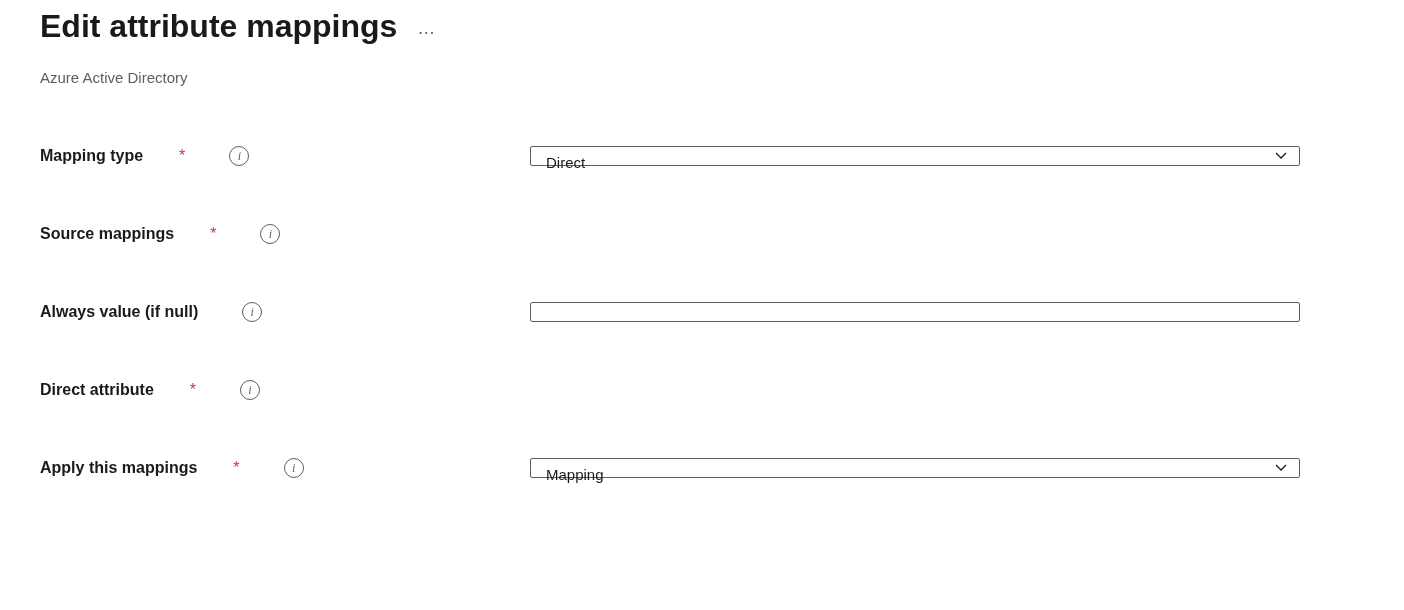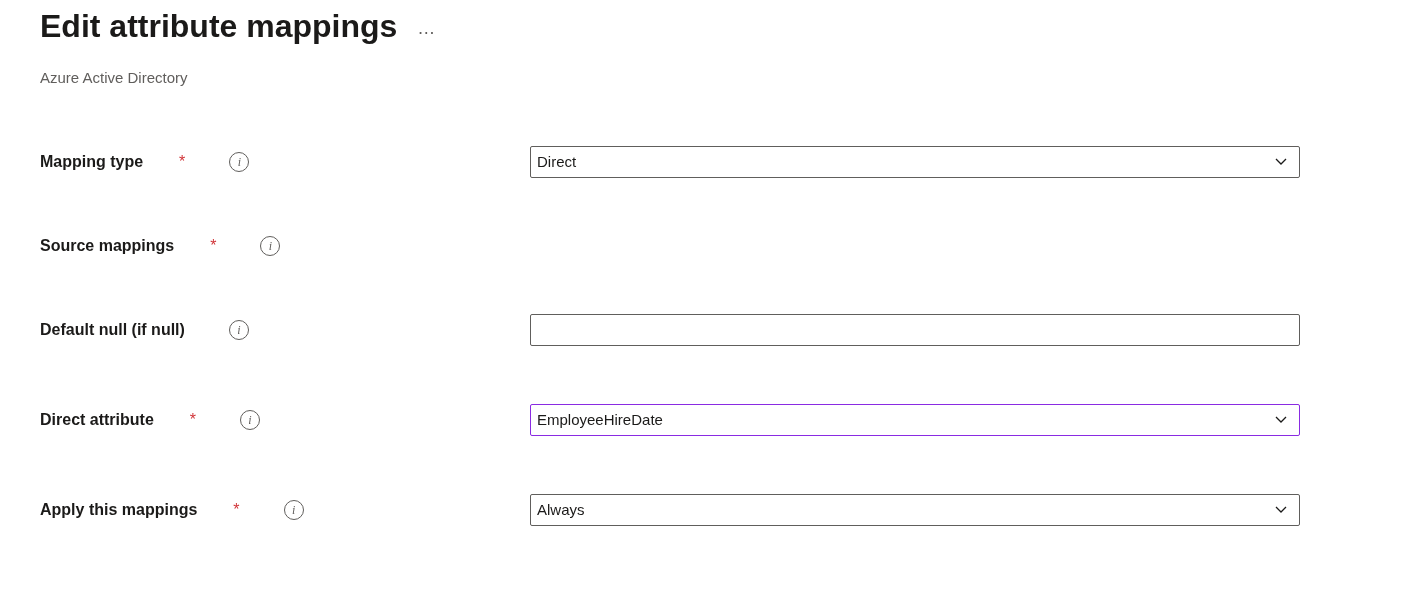--- a/index.html
+++ b/index.html
@@ -8,21 +8,21 @@
   .header h1{font-size:32px;font-weight:600;margin:0;}
   .more{color:#605e5c;font-size:18px;letter-spacing:2px;cursor:pointer;margin-top:4px;}
   .subtitle{color:#605e5c;font-size:15px;margin-top:24px;}
   .form{margin-top:60px;width:1260px;}
   .row{display:flex;align-items:center;margin-bottom:58px;}
   .label-cell{width:490px;display:flex;align-items:center;gap:32px;}
   .label{font-size:16px;font-weight:600;}
   .req{color:#d13438;margin-left:4px;font-size:16px;}
   .info{width:18px;height:18px;margin-left:12px;display:flex;align-items:center;justify-content:center;border:1px solid #605e5c;border-radius:50%;font-size:12px;color:#605e5c;cursor:pointer;font-family:Georgia,serif;font-style:italic;}
   .control{flex:1;}
-  .select,.text{height:32px;border:1px solid #605e5c;border-radius:2px;display:flex;align-items:center;padding:0 6px;font-size:15px;line-height:32px;box-sizing:border-box;position:relative;cursor:pointer;}
+  .select,.text{height:20px;border:1px solid #605e5c;border-radius:2px;display:flex;align-items:flex-start;padding:0 15px;font-size:15px;line-height:32px;box-sizing:border-box;position:relative;cursor:pointer;}
   .text{cursor:text;}
   .select.highlight{border-color:#8a2be2;border-width:1px;}
   .chev{position:absolute;right:10px;top:50%;transform:translateY(-50%);}
   .chev svg{display:block;}
   .muted{color:#1b1a19;}
 </style>
 </head>
 <body>
 
 <div class="page">
@@ -55,57 +55,47 @@
     <div class="row">
       <div class="label-cell">
         <span class="label">Source mappings</span>
         <span class="req">*</span>
         <span class="info">i</span>
       </div>
     </div>
 
     <div class="row">
       <div class="label-cell">
-        <span class="label">Default null (if null)</span>
+        <span class="label">Always value (if null)</span>
         <span class="info">i</span>
       </div>
       <div class="control">
         <div class="text">
           <span></span>
         </div>
       </div>
     </div>
 
     <div class="row">
       <div class="label-cell">
         <span class="label">Direct attribute</span>
         <span class="req">*</span>
         <span class="info">i</span>
       </div>
-      <div class="control">
-        <div class="select highlight">
-          <span class="muted">EmployeeHireDate</span>
-          <span class="chev">
-            <svg width="16" height="16" viewBox="0 0 16 16">
-                <path d="M3 5l5 5 5-5" fill="none" stroke="#1b1a19" stroke-width="1.3"></path>
-              </svg>
-          </span>
-        </div>
-      </div>
     </div>
 
     <div class="row" style="margin-bottom:0">
       <div class="label-cell">
         <span class="label">Apply this mappings</span>
         <span class="req">*</span>
         <span class="info">i</span>
       </div>
       <div class="control">
         <div class="select">
-          <span class="muted">Always</span>
+          <span class="muted">Mapping</span>
           <span class="chev">
             <svg width="16" height="16" viewBox="0 0 16 16">
                 <path d="M3 5l5 5 5-5" fill="none" stroke="#1b1a19" stroke-width="1.3"></path>
               </svg>
           </span>
         </div>
       </div>
     </div>
 
   </div>

